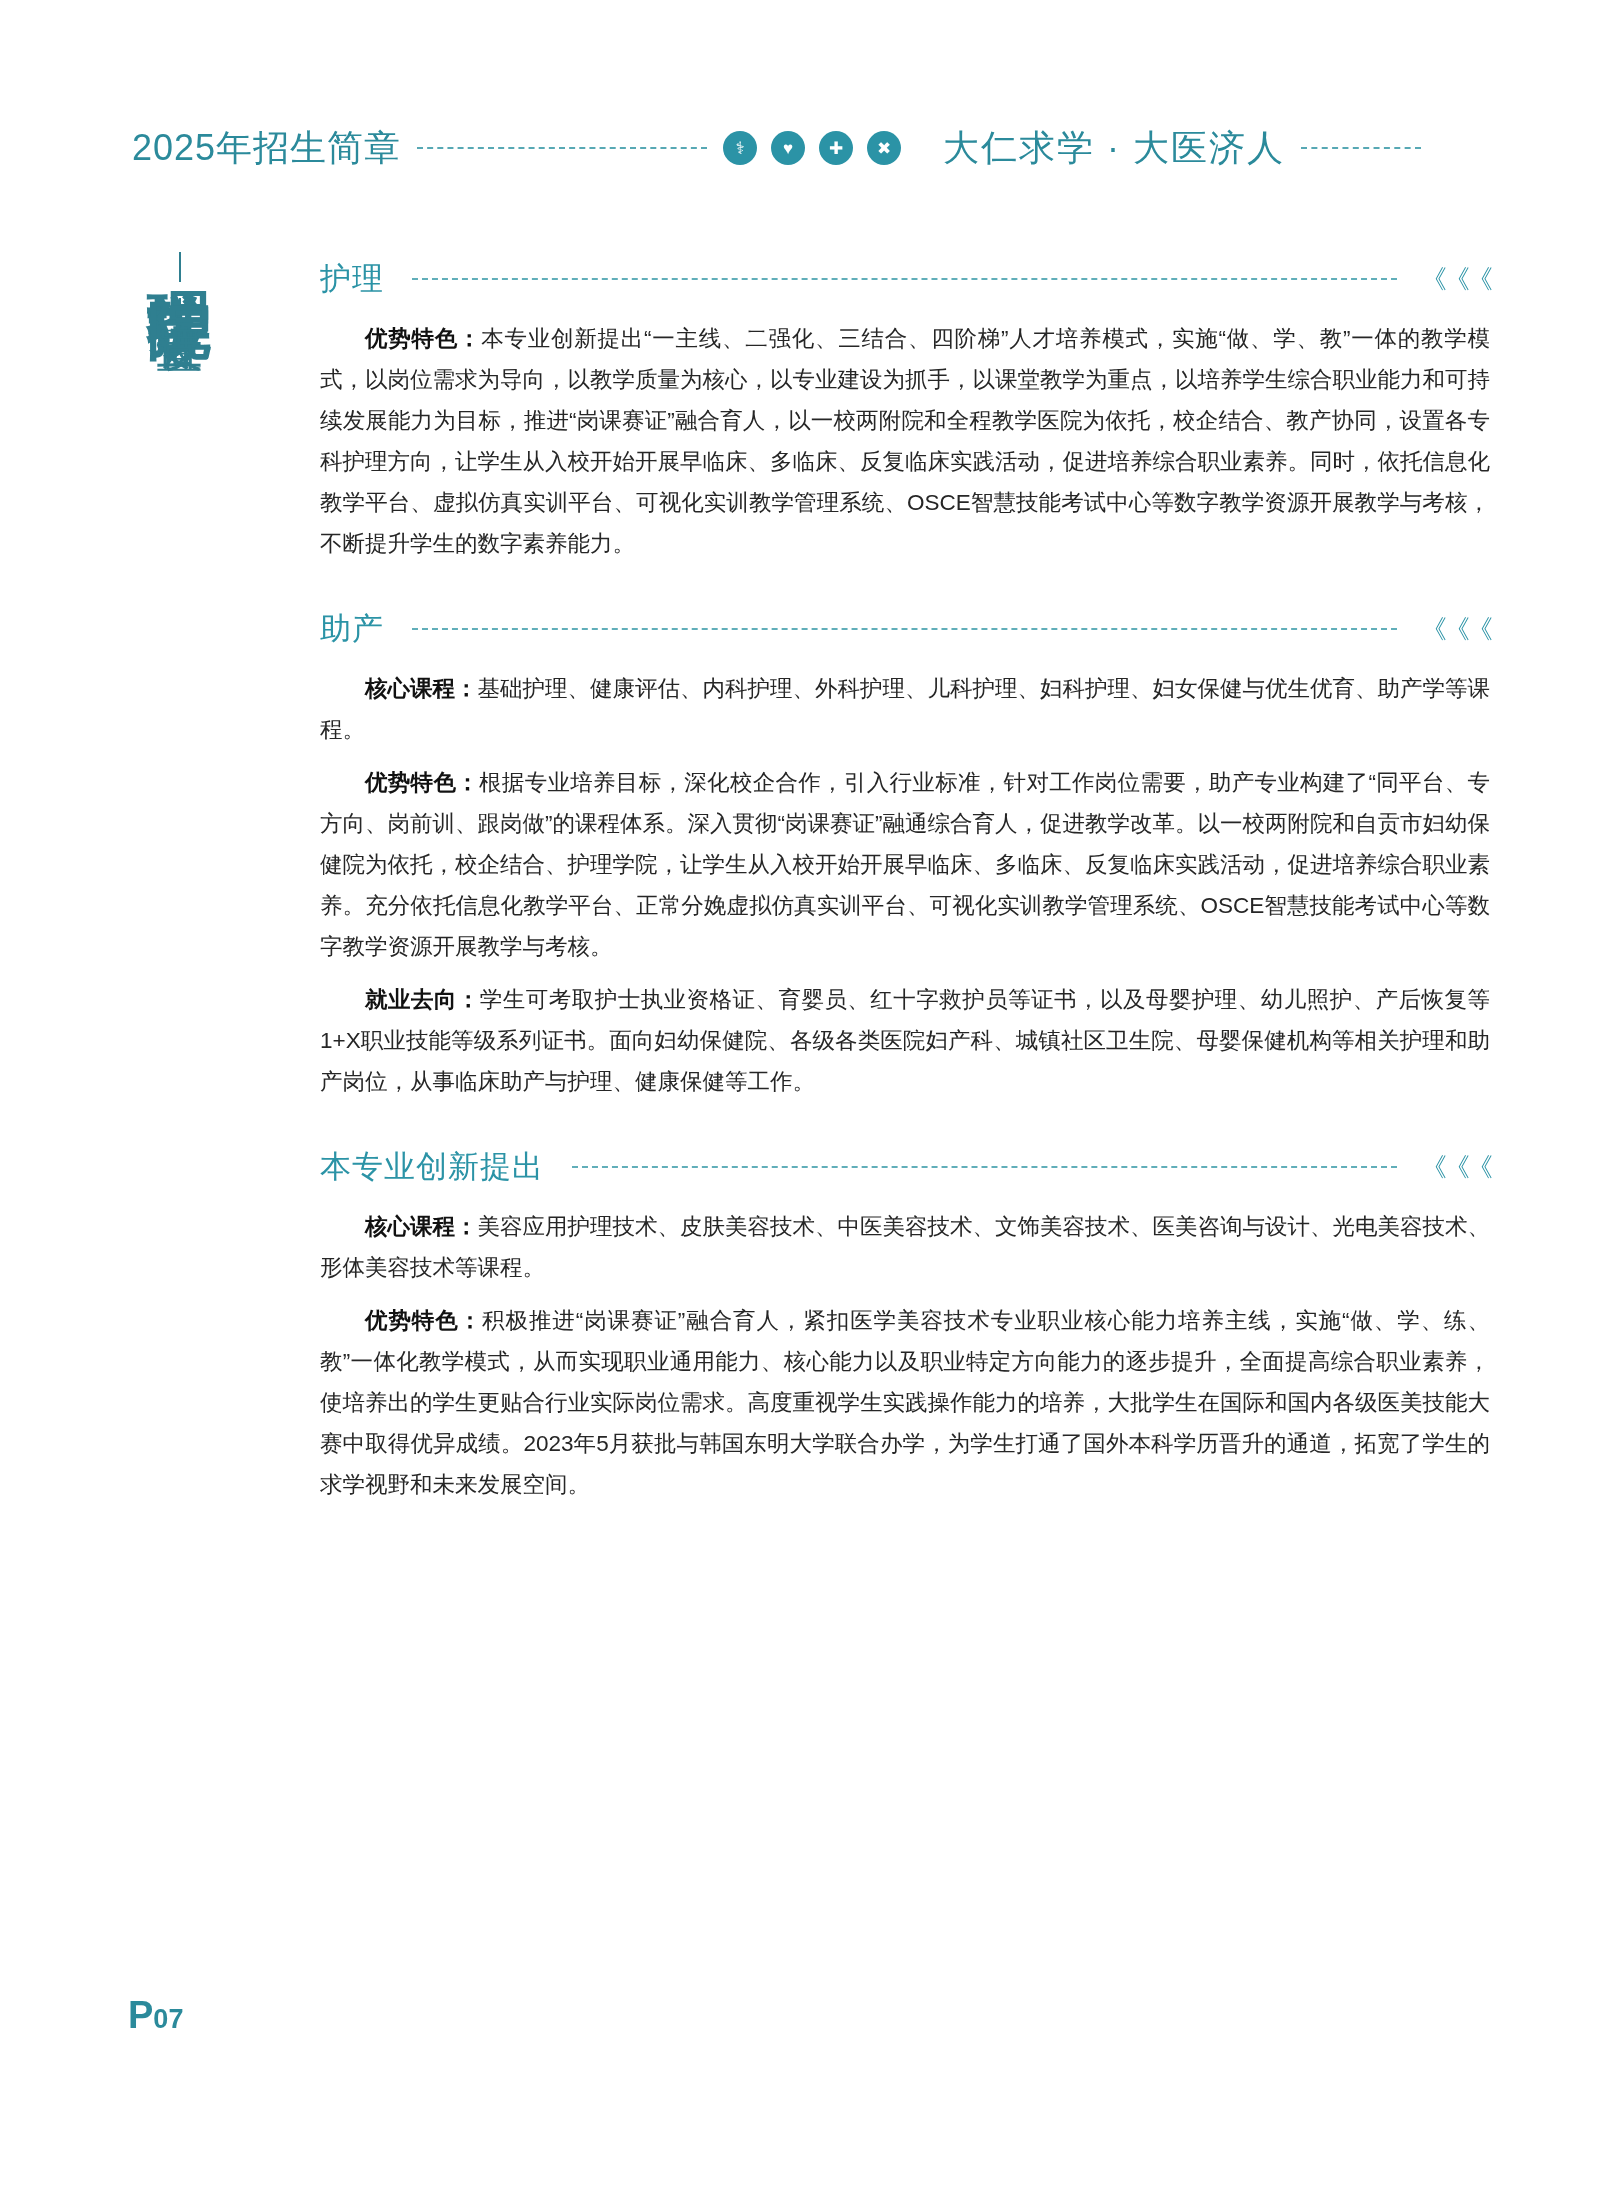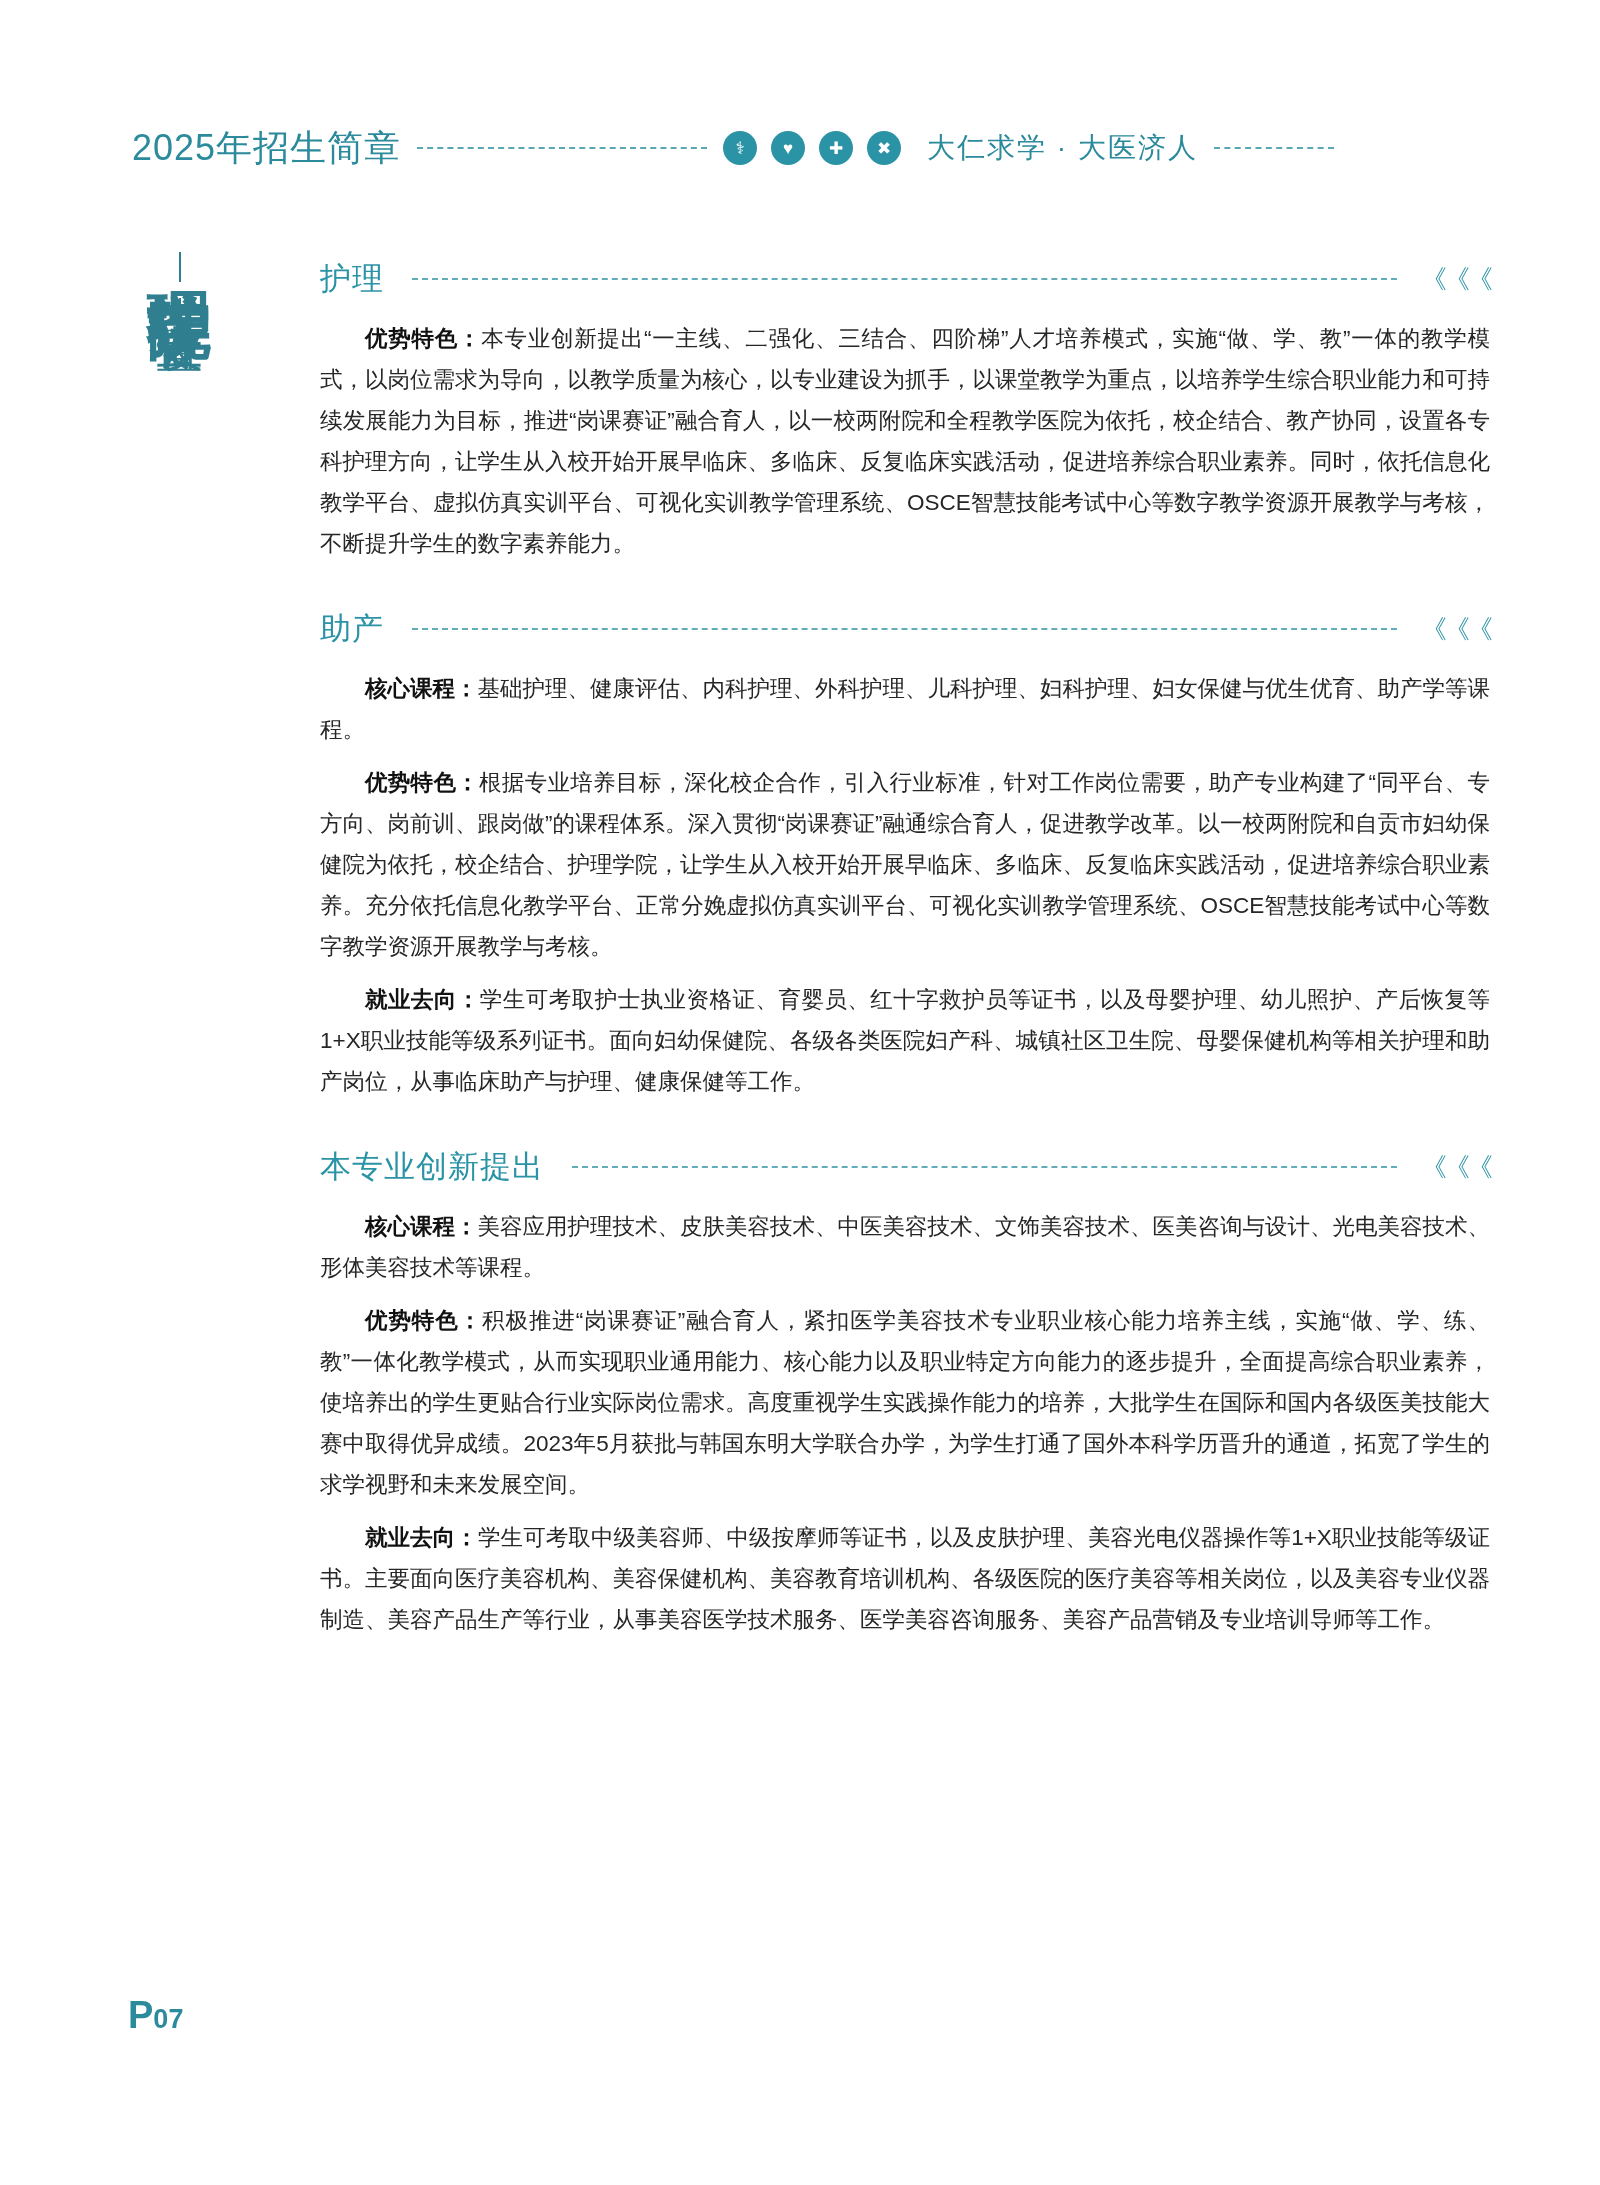--- a/index.html
+++ b/index.html
@@ -53,22 +53,22 @@
     border-radius: 50%;
     background: #2b93a6;
     color: #ffffff;
     font-size: 17px;
     display: flex;
     align-items: center;
     justify-content: center;
     line-height: 1;
   }
   .hdr-slogan {
-    margin-left: 26px;
-    font-size: 28px;
+    margin-left: 42px;
+    font-size: 36px;
     color: #2b8a9b;
     letter-spacing: 2px;
     white-space: nowrap;
   }
 
   
   .vtitle {
     position: absolute;
     left: 120px;
     top: 238px;
@@ -217,20 +217,19 @@
   </div>
 
   <div class="major">
     <div class="major-head">
       <div class="major-name">本专业创新提出</div>
       <div class="major-dash"></div>
       <div class="chev">《《《</div>
     </div>
     <p class="para"><span class="lbl">核心课程：</span><span>美容应用护理技术、皮肤美容技术、中医美容技术、文饰美容技术、医美咨询与设计、光电美容技术、形体美容技术等课程。</span></p>
     <p class="para"><span class="lbl">优势特色：</span><span>积极推进“岗课赛证”融合育人，紧扣医学美容技术专业职业核心能力培养主线，实施“做、学、练、教”一体化教学模式，从而实现职业通用能力、核心能力以及职业特定方向能力的逐步提升，全面提高综合职业素养，使培养出的学生更贴合行业实际岗位需求。高度重视学生实践操作能力的培养，大批学生在国际和国内各级医美技能大赛中取得优异成绩。2023年5月获批与韩国东明大学联合办学，为学生打通了国外本科学历晋升的通道，拓宽了学生的求学视野和未来发展空间。</span></p>
-    <p class="para"><span class="lbl">就业去向：</span><span>学生可考取中级美容师、中级按摩师等证书，以及皮肤护理、美容光电仪器操作等1+X职业技能等级证书。主要面向医疗美容机构、美容保健机构、美容教育培训机构、各级医院的医疗美容等相关岗位，以及美容专业仪器制造、美容产品生产等行业，从事美容医学技术服务、医学美容咨询服务、美容产品营销及专业培训导师等工作。</span></p>
   </div>
 
 </div>
 
 <div class="pageno">
   <span class="p">P</span><span class="n">07</span>
 </div>
 
 </body></html>

